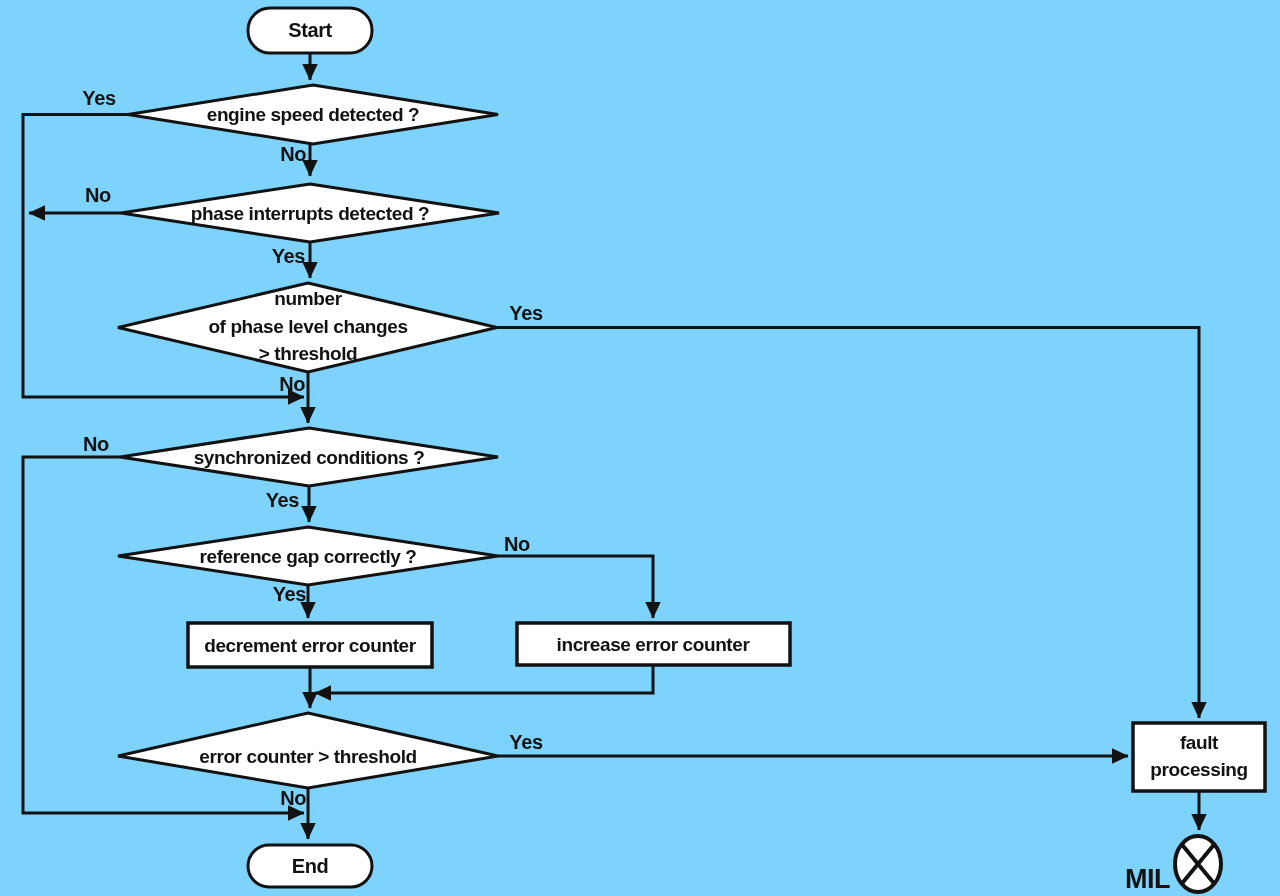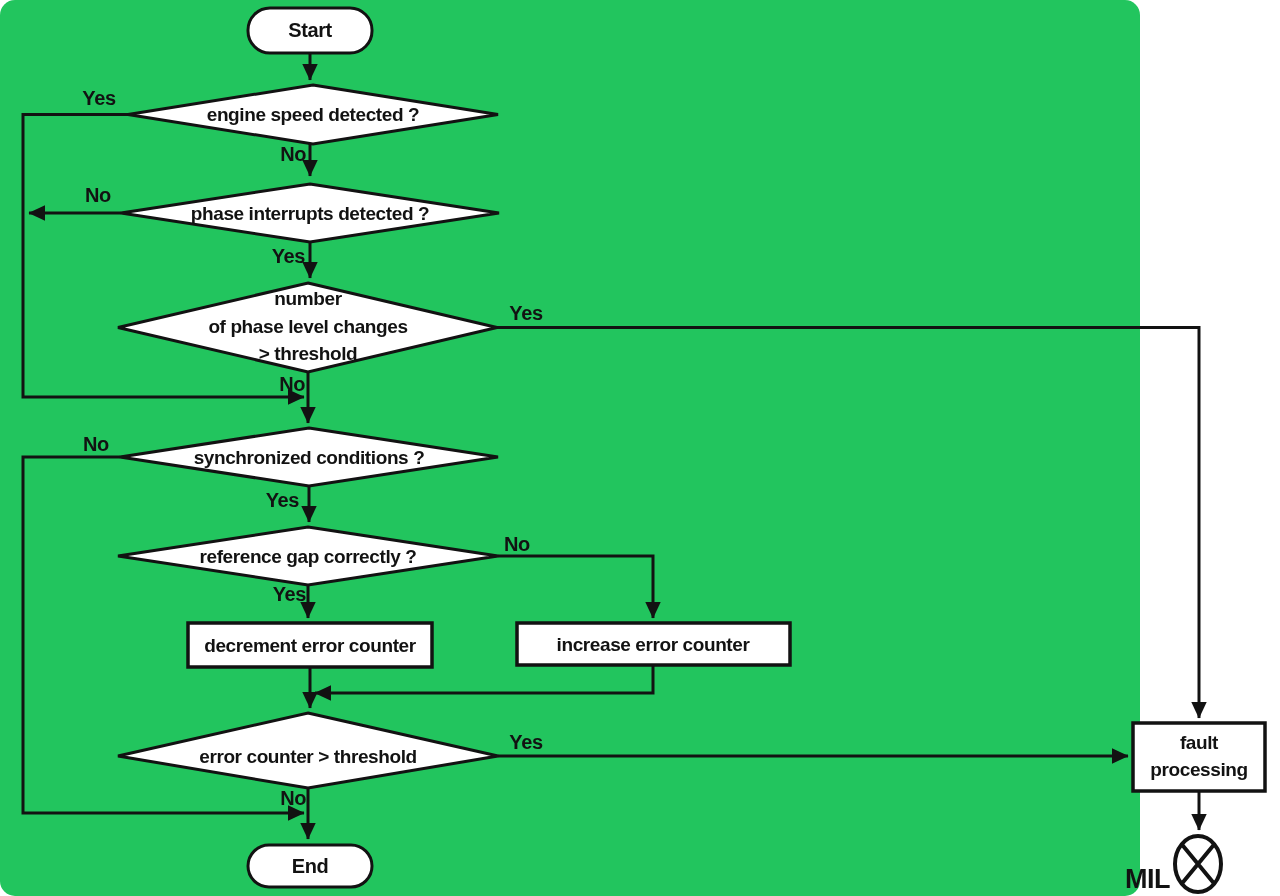--- a/index.html
+++ b/index.html
@@ -5,24 +5,23 @@
   html, body {
     margin: 0;
     padding: 0;
     background: #ffffff;
     width: 1280px;
     height: 896px;
     overflow: hidden;
   }
   .stage {
     position: relative;
-    width: 1140px;
+    width: 1280px;
     height: 896px;
-    background: #22c55e;
-    border-radius: 15px;
+    background: #7dd3fc;
   }
   svg { display: block; }
   .shape {
     fill: #ffffff;
     stroke: #121212;
     stroke-width: 3;
   }
   .proc {
     fill: #ffffff;
     stroke: #121212;

